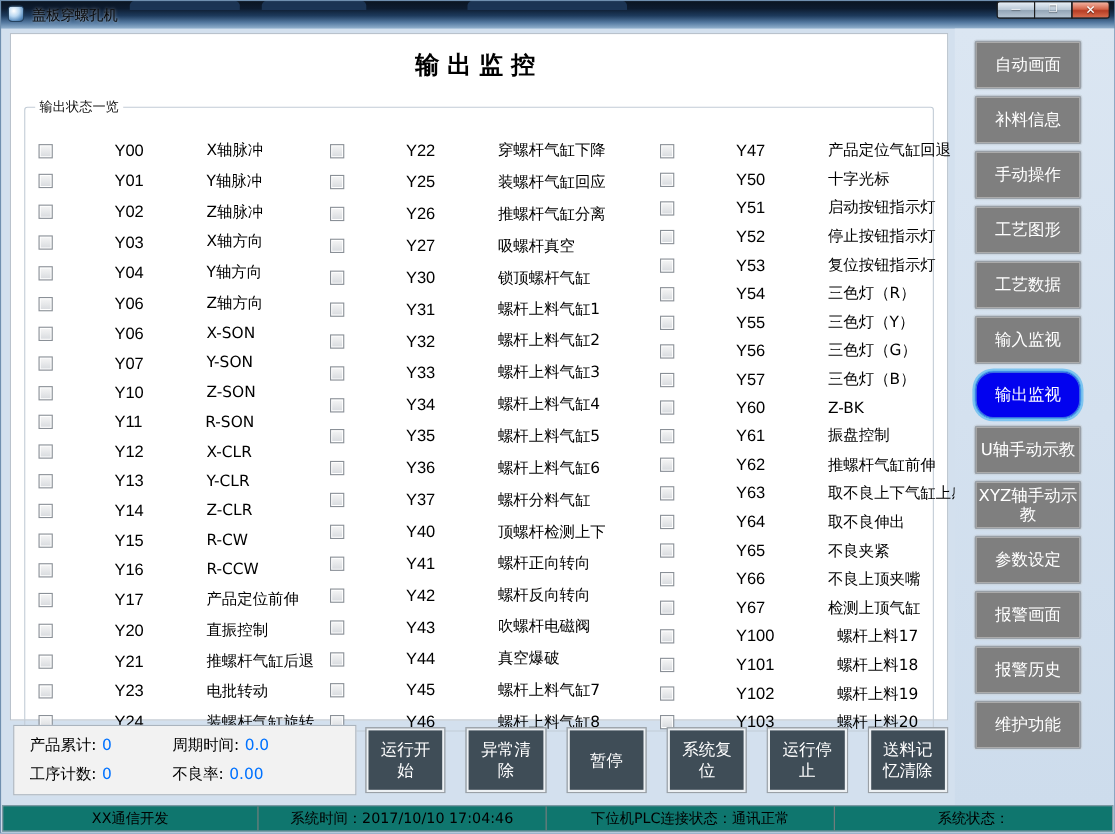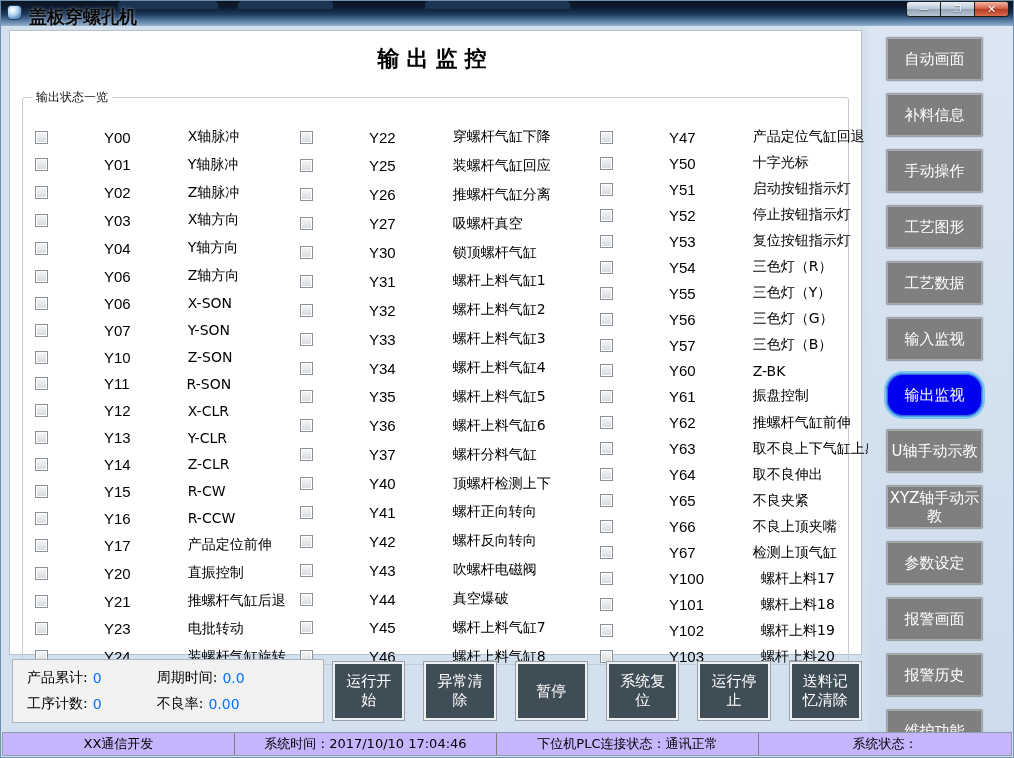--- a/index.html
+++ b/index.html
@@ -19,23 +19,22 @@
   .tab-ghost { position:absolute; top:1px; height:8px; background:#1e3a5c; border-radius:4px 4px 0 0; opacity:.85; }
   .tab1 { left:118px; width:100px; }
   .tab2 { left:238px; width:95px; }
   .tab3 { left:425px; width:145px; }
   .app-icon {
     position:absolute; left:7px; top:5px; width:15px; height:15px; border-radius:4px;
     background:radial-gradient(circle at 35% 30%, #ffffff 0%, #bcd9f2 40%, #5d8fc0 75%, #2f5b88 100%);
     border:1px solid #24425f;
   }
   .win-title {
-    position:absolute; left:29px; top:5px; font-size:18px; color:#0a0a0a;
+    position:absolute; left:29px; top:5px; font-size:13px; color:#0a0a0a;
     text-shadow:0 0 3px rgba(255,255,255,.55);
-    font-weight:bold;
   }
   .win-controls { position:absolute; right:5px; top:1px; display:flex; }
   .winbtn {
     width:35px; height:16px; border:1px solid #1d1d1d; margin-left:-1px;
     display:flex; align-items:center; justify-content:center;
     font-size:9px; color:#ffffff; line-height:1;
     background:linear-gradient(180deg,#e9f0f7 0%,#b9c8d6 48%,#93a5b6 52%,#b6c5d3 100%);
     text-shadow:0 1px 1px rgba(0,0,0,.5);
   }
   .winbtn.min { border-radius:3px 0 0 3px; }
@@ -74,21 +73,21 @@
     border:1px solid #8a9097; background:linear-gradient(180deg,#f6f6f6,#d7dade);
     box-shadow:inset 0 0 0 1px #ffffff;
   }
   .out-code { font-size:15px; color:#000; margin-right:9px; font-family:"Liberation Sans",sans-serif; }
   .out-label { font-size:14px; color:#000; }
 
   
   .sidebar {
     position:absolute; left:868px; top:26px; width:146px; height:708px;
     background:linear-gradient(180deg,#dbe6f2,#cddcec);
-    display:flex; flex-direction:column; gap:12px; padding:11px 0 0 18px;
+    display:flex; flex-direction:column; gap:6px; padding:11px 0 0 18px;
   }
   .navbtn {
     width:97px; height:44px; flex:0 0 44px;
     background:#7f7f7f; color:#ffffff; font-size:15px; line-height:1.2;
     border:1px solid #9aa2aa; border-radius:2px;
     box-shadow:0 0 0 1px #ccd6e0, inset 0 0 0 1px #ababab;
     display:flex; align-items:center; justify-content:center; text-align:center;
     padding:2px; cursor:pointer;
   }
   .navbtn.active {
@@ -116,21 +115,21 @@
   .cmdbtn {
     flex:1 1 0; background:#3f4d57; color:#fff; font-size:15px; line-height:1.25;
     border:2px solid #edf1f4; outline:1px solid #9aa0a6;
     display:flex; align-items:center; justify-content:center; text-align:center;
     padding:0 9px; cursor:pointer;
   }
 
   
   .statusbar {
     position:absolute; left:2px; right:2px; bottom:2px; height:24px;
-    background:#c4b5fd; border:1px solid #8d9caa;
+    background:#0f766e; border:1px solid #8d9caa;
     display:flex; align-items:stretch; font-size:13px; color:#000;
   }
   .status-seg {
     display:flex; align-items:center; justify-content:center;
     border-right:1px solid #7e7e7e;
   }
   .status-seg:last-child { border-right:none; }
   .seg-0 { flex:0 0 23%; } .seg-1 { flex:0 0 26%; } .seg-2 { flex:0 0 26%; } .seg-3 { flex:1; }
 
   .window-frame { position:absolute; inset:0; border:1px solid #6f8faf; pointer-events:none; }

